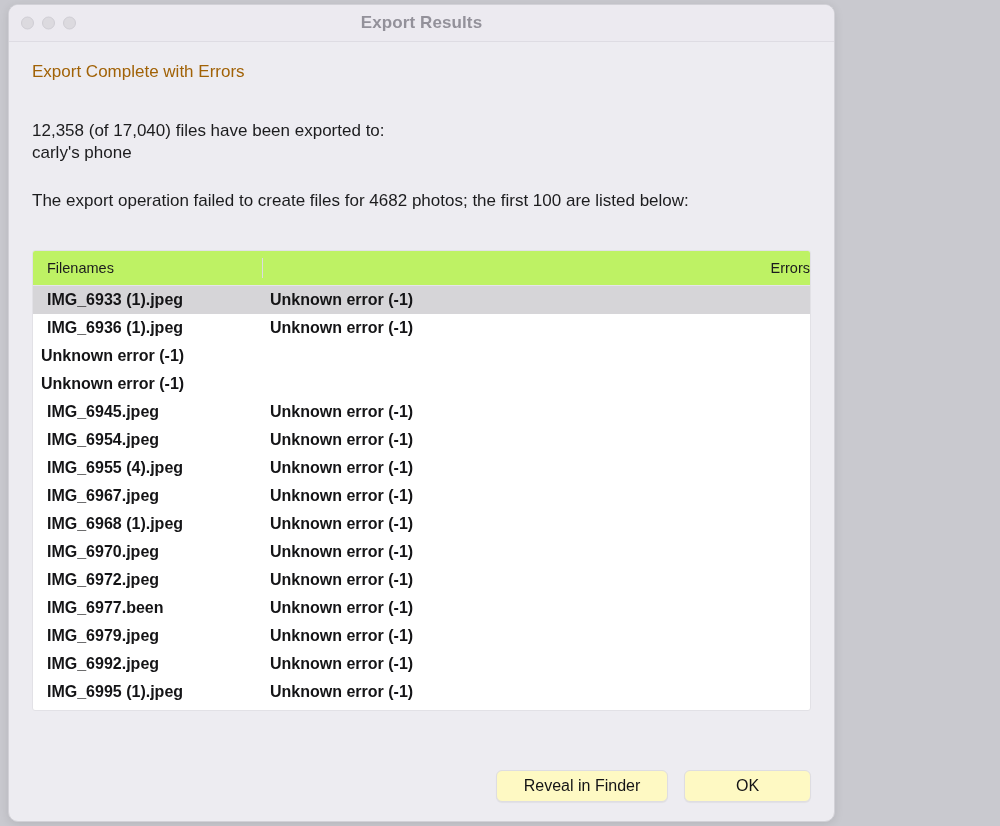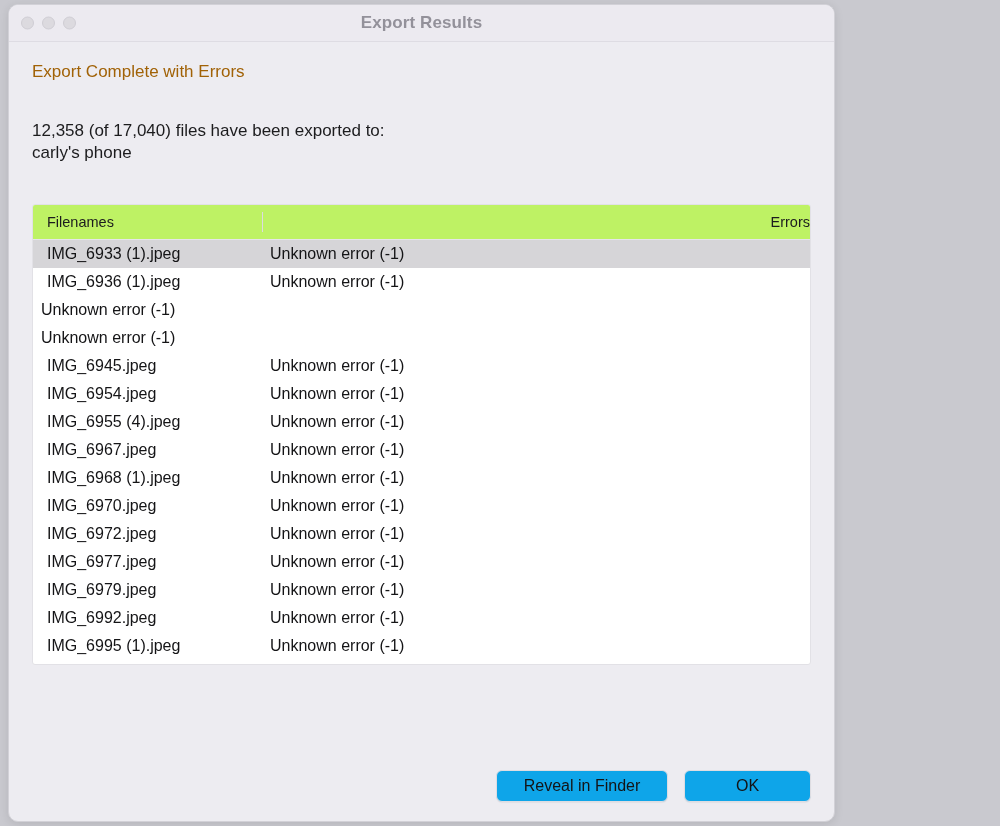--- a/index.html
+++ b/index.html
@@ -122,20 +122,21 @@
     left: 229px;
     top: 7px;
     bottom: 7px;
     width: 1px;
     background: #dcdbe0;
   }
 
   #table-rows {
     flex: 1 1 auto;
     overflow: hidden;
+    font-weight: bold;
   }
   .row {
     height: 28px;
     display: flex;
     align-items: center;
     background: #ffffff;
   }
   .row.selected { background: #d6d5d8; }
   .cell {
     font-size: 16px;
@@ -152,21 +153,21 @@
     padding: 0 23px;
     display: flex;
     align-items: center;
     justify-content: flex-end;
     gap: 16px;
   }
   .btn {
     height: 32px;
     min-width: 86px;
     padding: 0 26px;
-    background: #0ea5e9;
+    background: #fef9c3;
     border: 1px solid #dedde2;
     border-radius: 6px;
     font-family: "Liberation Sans", sans-serif;
     font-size: 16px;
     color: #141416;
     box-shadow: 0 1px 1px rgba(0,0,0,0.05);
     cursor: default;
     display: inline-flex;
     align-items: center;
     justify-content: center;
@@ -190,20 +191,21 @@
 
   <div id="body">
 
     <div id="heading">Export Complete with Errors</div>
 
     <div id="summary">
       <span class="line">12,358 (of 17,040) files have been exported to:</span>
       <span class="line">carly's phone</span>
     </div>
 
+    <div id="failure-note">The export operation failed to create files for 4682 photos; the first 100 are listed below:</div>
 
     <div id="table">
       <div id="table-header">
         <div class="th filenames">Filenames</div>
         <div id="col-divider"></div>
         <div class="th errors">Errors</div>
       </div>
       <div id="table-rows">
           <div class="row selected">
             <div class="cell filename">IMG_6933 (1).jpeg</div>
@@ -241,21 +243,21 @@
           </div>
           <div class="row">
             <div class="cell filename">IMG_6970.jpeg</div>
             <div class="cell error">Unknown error (-1)</div>
           </div>
           <div class="row">
             <div class="cell filename">IMG_6972.jpeg</div>
             <div class="cell error">Unknown error (-1)</div>
           </div>
           <div class="row">
-            <div class="cell filename">IMG_6977.jpeg</div>
+            <div class="cell filename">IMG_6977.been</div>
             <div class="cell error">Unknown error (-1)</div>
           </div>
           <div class="row">
             <div class="cell filename">IMG_6979.jpeg</div>
             <div class="cell error">Unknown error (-1)</div>
           </div>
           <div class="row">
             <div class="cell filename">IMG_6992.jpeg</div>
             <div class="cell error">Unknown error (-1)</div>
           </div>

